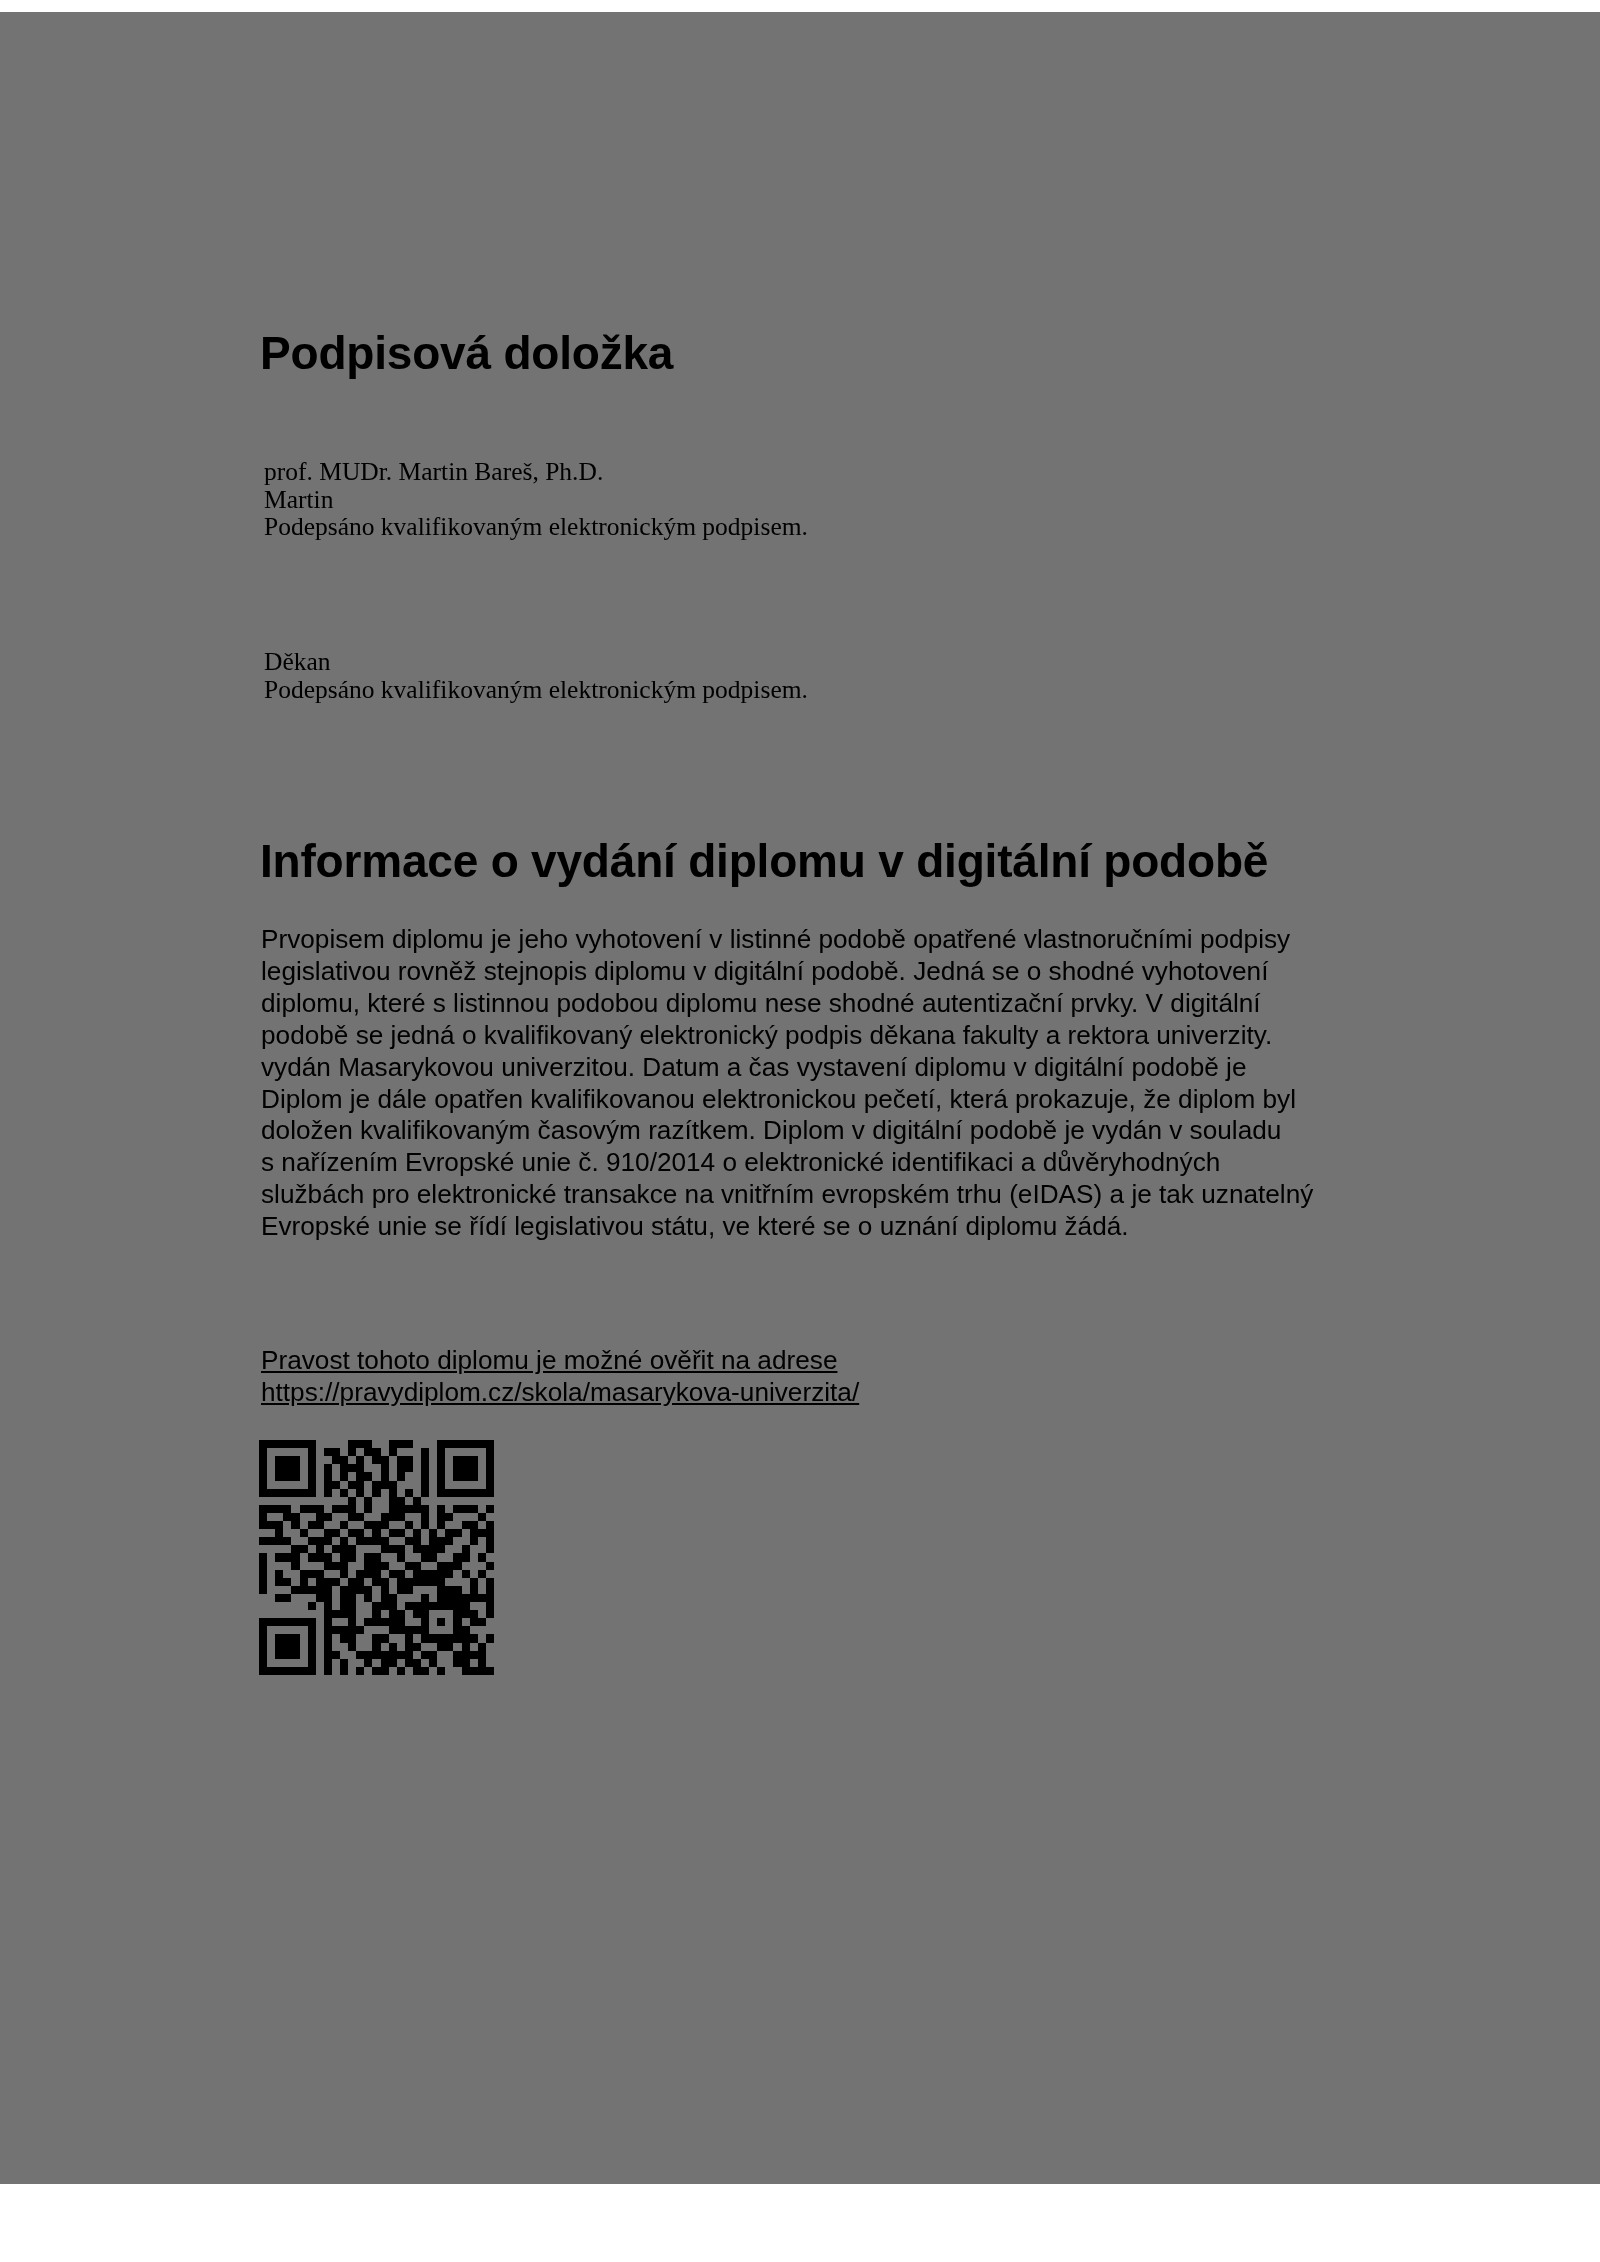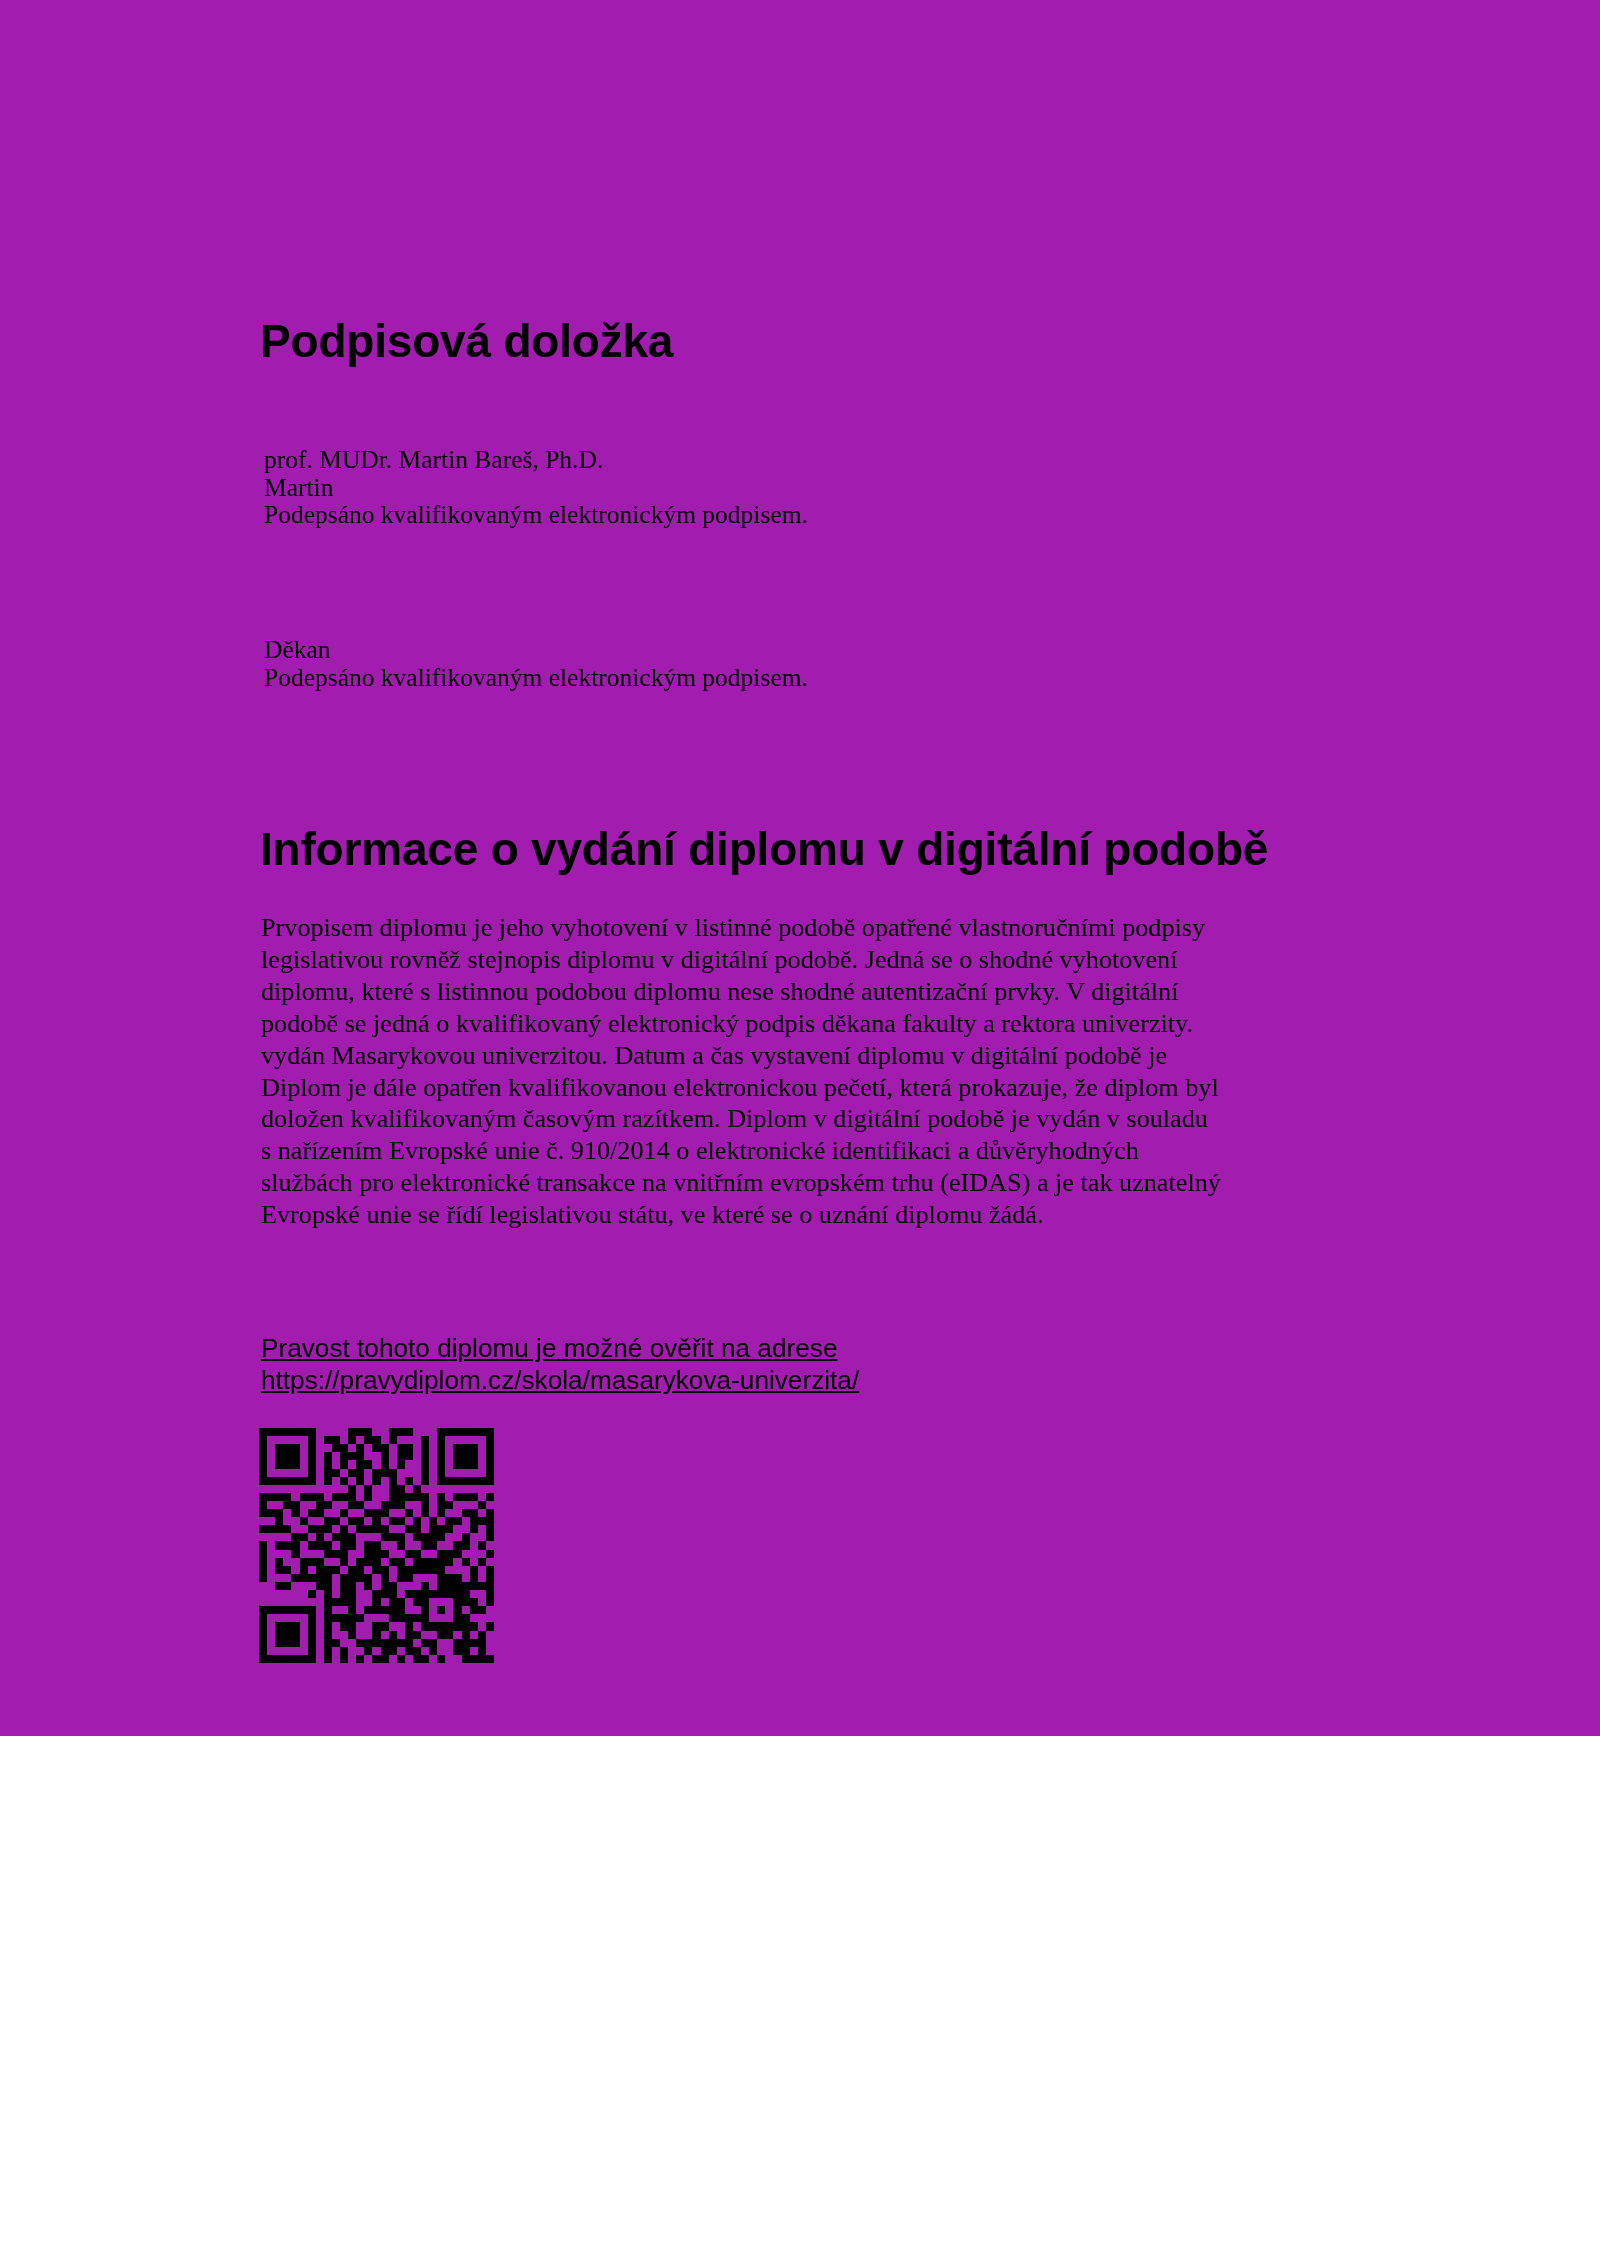--- a/index.html
+++ b/index.html
@@ -9,23 +9,23 @@
     }
     body {
       width: 1600px;
       height: 2262px;
       position: relative;
       overflow: hidden;
       color: #000000;
     }
     .page {
       position: absolute;
-      left: 0; top: 0;
-      width: 1600px; height: 1736px;
-      background: #a21caf;
+      left: 0; top: 12px;
+      width: 1600px; height: 2172px;
+      background: #737373;
     }
     .h1 {
       position: absolute;
       left: 260px;
       margin: 0;
       font-family: "Liberation Sans", sans-serif;
       font-weight: bold;
       font-size: 46px;
       line-height: 1;
       letter-spacing: -0.2px;
@@ -44,21 +44,21 @@
     }
     .sig-block div { margin: 0; }
     #sig-1 { top: 446px; }
     #sig-2 { top: 636px; }
 
     .body-text {
       position: absolute;
       left: 261px;
       top: 912px;
       width: 1090px;
-      font-family: Liberation Serif, serif;
+      font-family: Liberation Sans, sans-serif;
       font-size: 26.2px;
       line-height: 31.9px;
     }
     .body-text .line { white-space: nowrap; display: block; }
 
     .verify {
       position: absolute;
       left: 261px;
       top: 1333px;
       font-family: "Liberation Sans", sans-serif;

